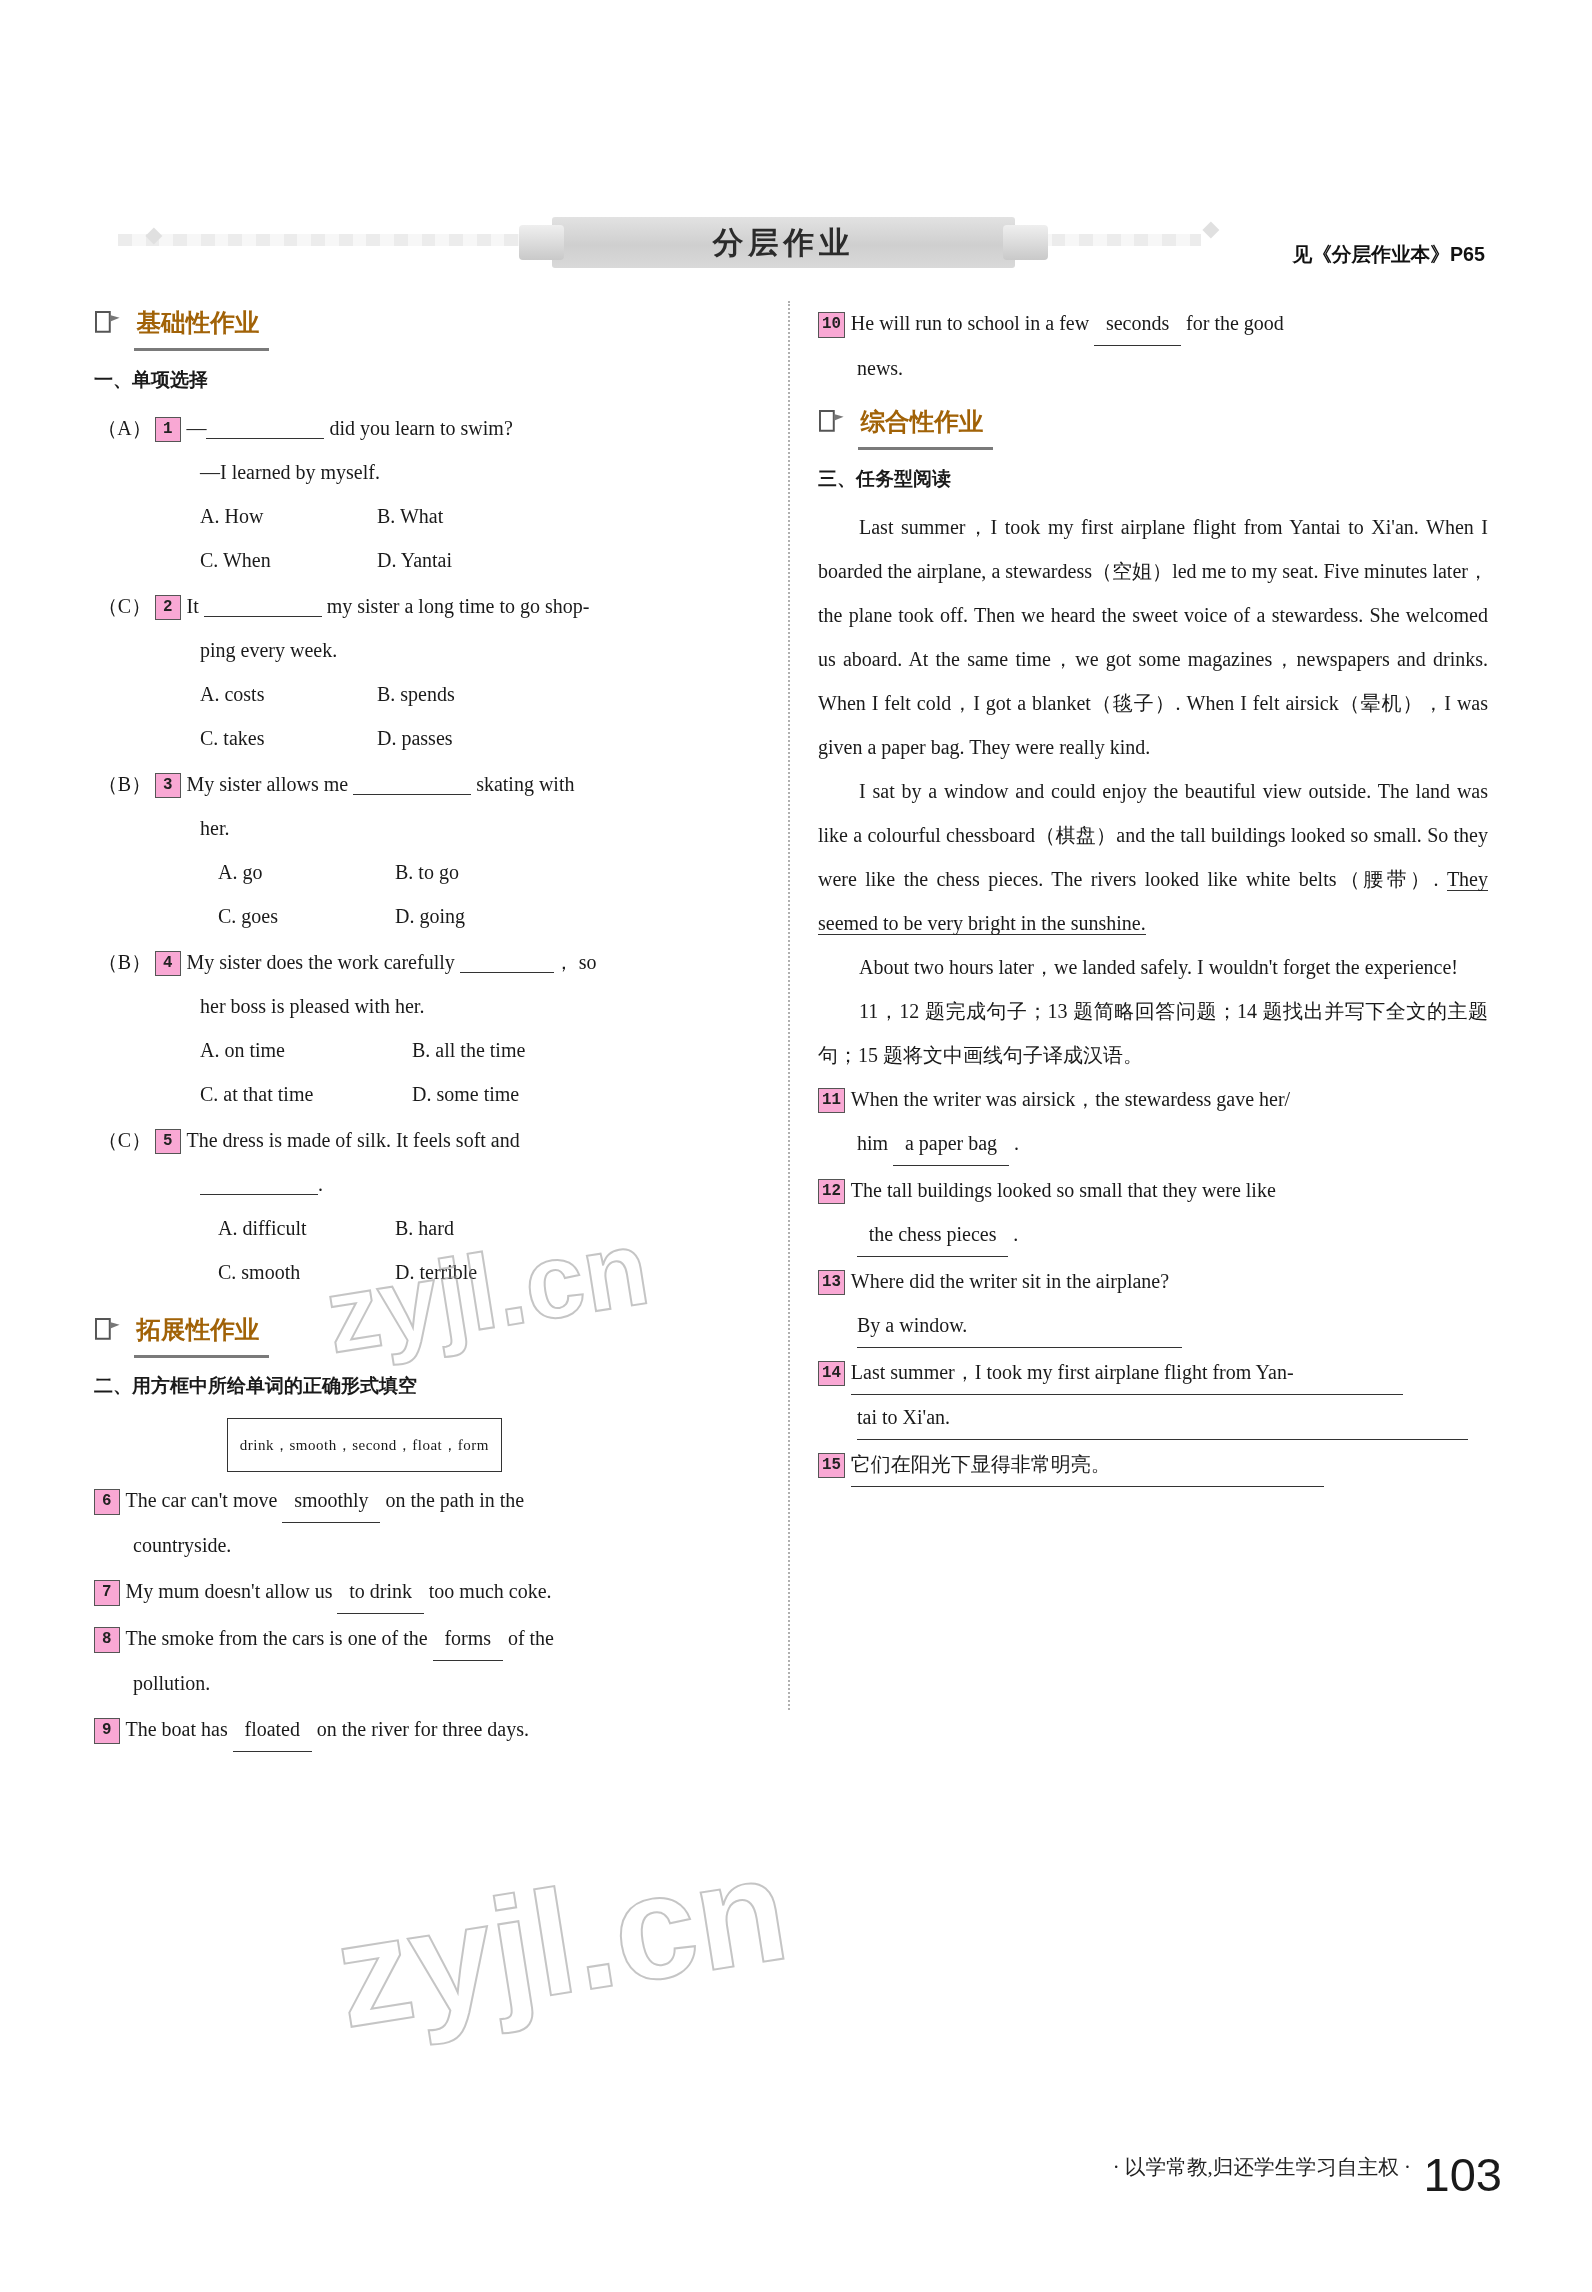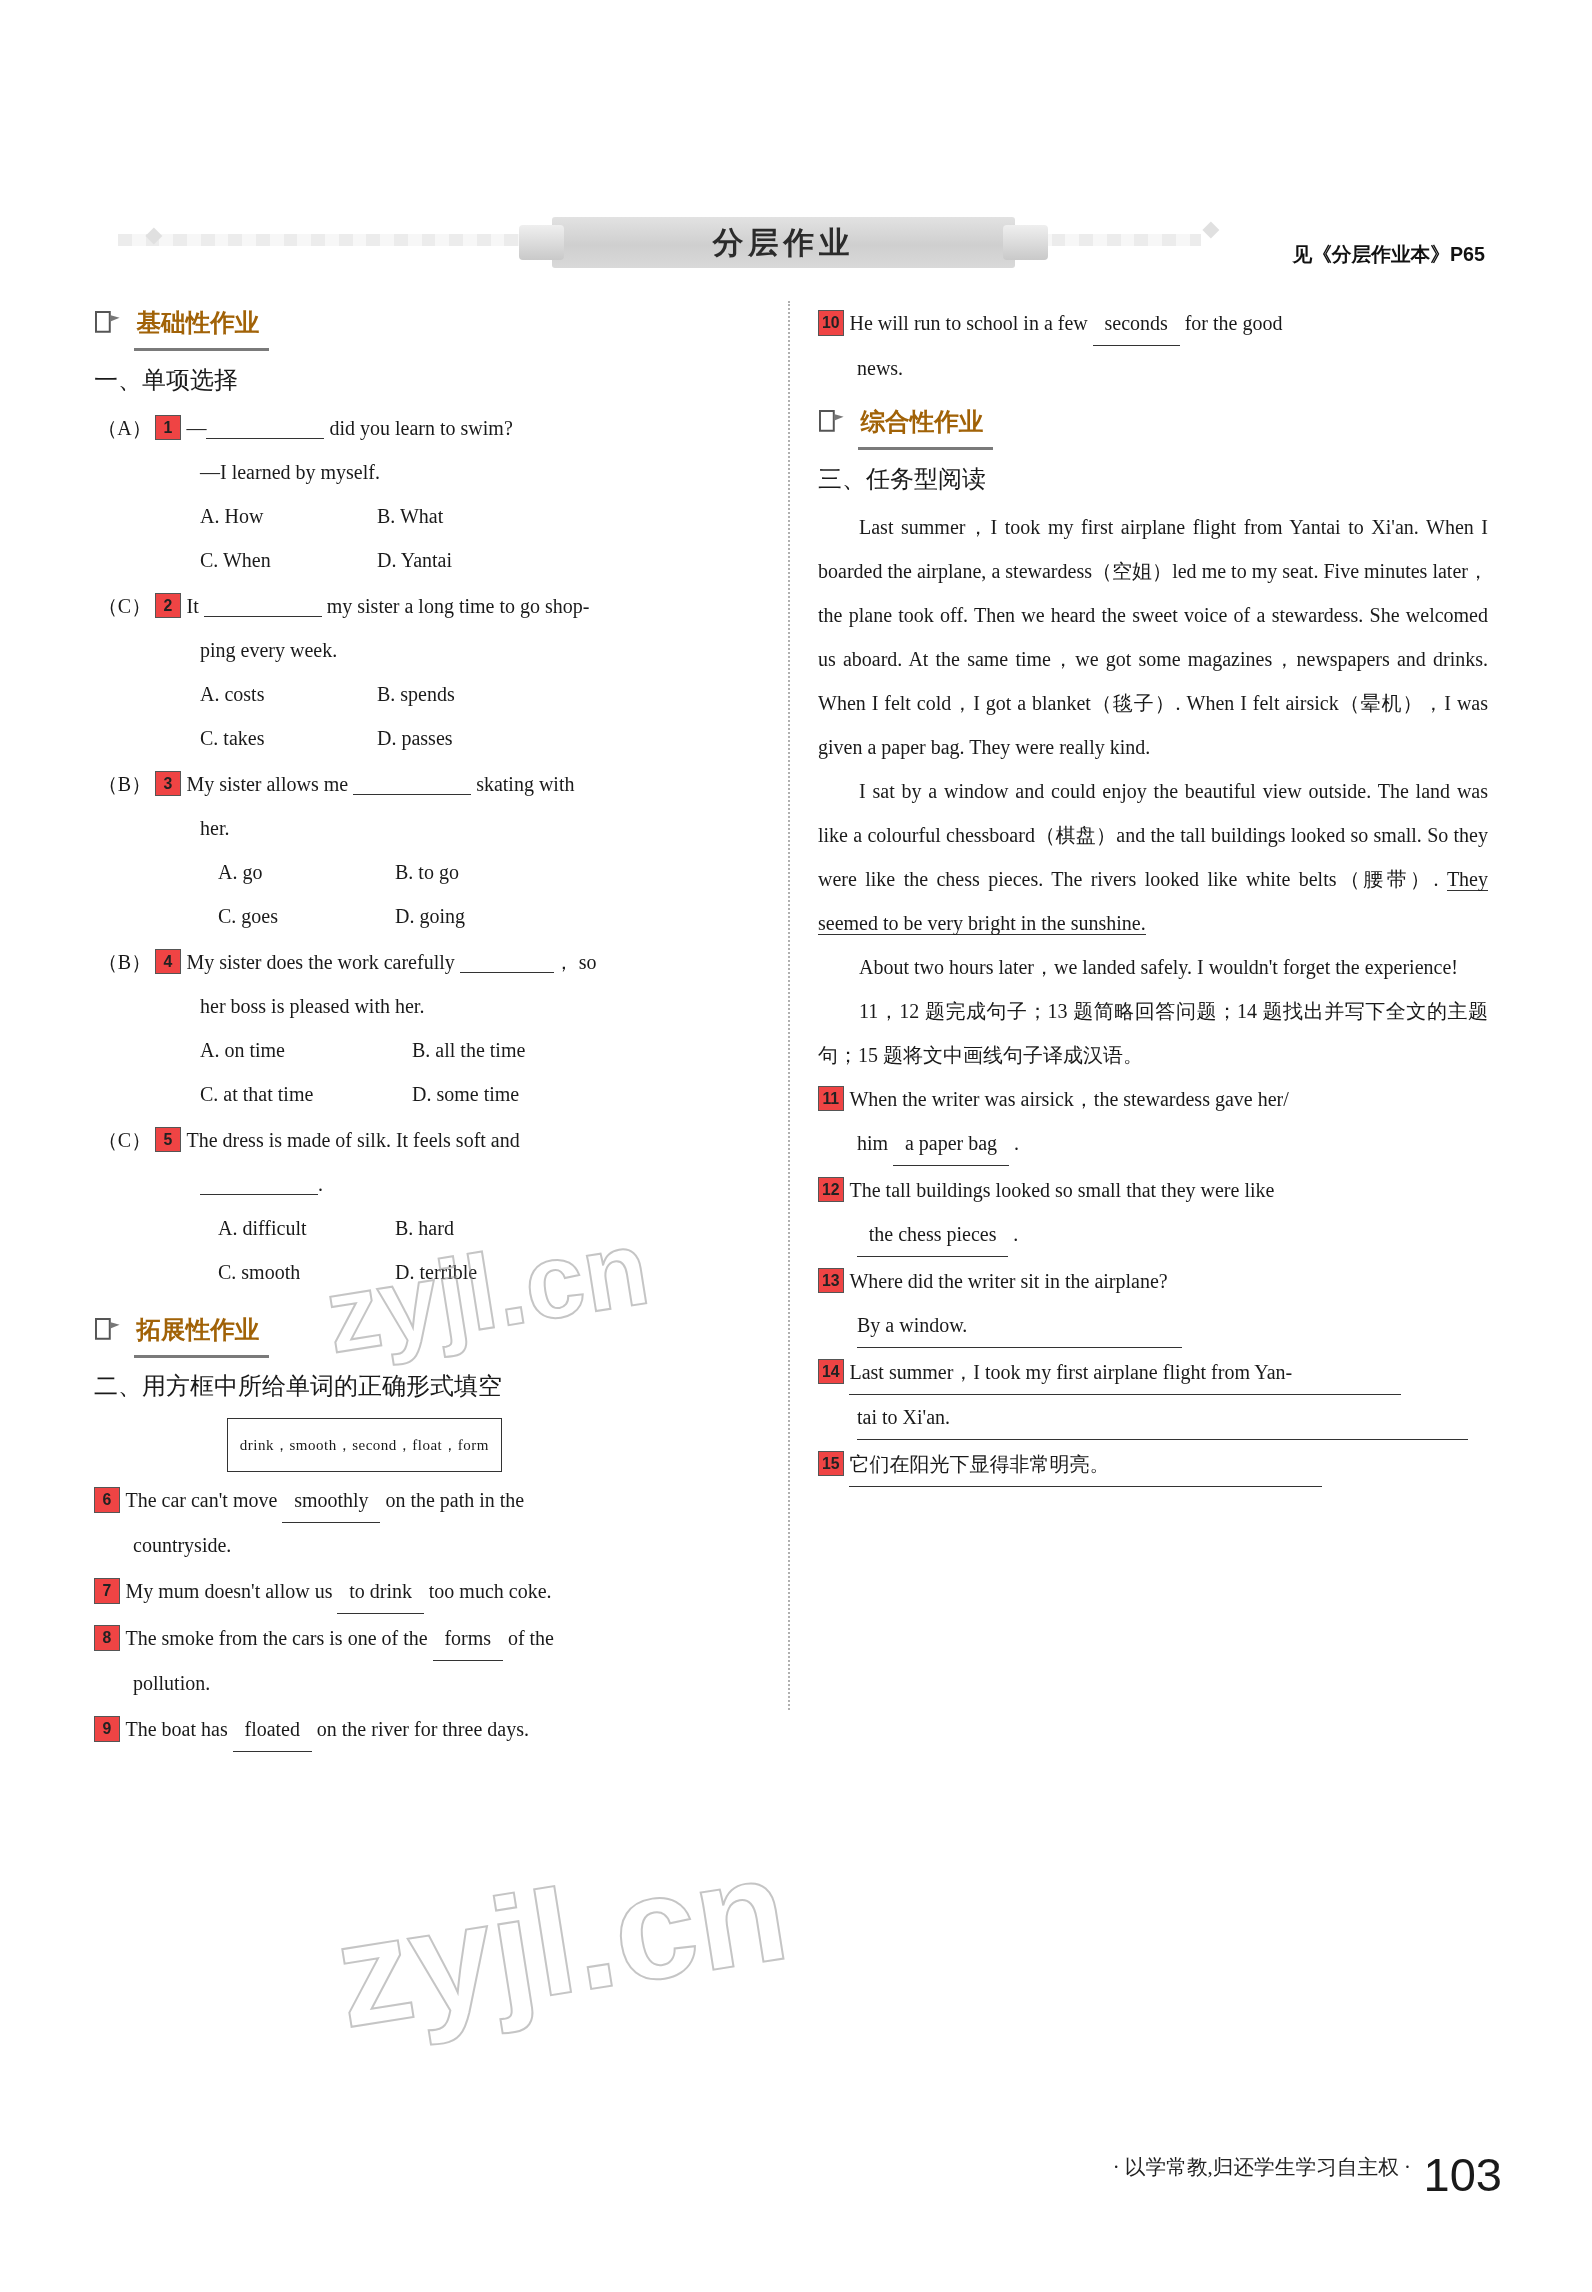--- a/index.html
+++ b/index.html
@@ -69,33 +69,33 @@
   }
   .sec-head .sec-title {
     display:inline-block;
     font-family:"Liberation Sans", sans-serif;
     font-size:24.6px; font-weight:bold; color:#a16207;
     border-bottom:3px solid #7a7a7a;
     padding:0 9.9px 3px 2px;
   }
   .sub-head {
     font-family:"Liberation Sans", sans-serif;
-    font-weight:normal; font-size:24px; margin:7.9px 0 3.9px 0;
+    font-weight:bold; font-size:19px; margin:7.9px 0 3.9px 0;
   }
   
   .q { position:relative; margin-bottom:2px; }
   .ansparen {
     display:inline-block; width:61px; text-align:center;
     font-family:"Liberation Serif", serif; font-size:20px;
   }
   .qnum {
     display:inline-block; min-width:25.6px; height:25.6px;
     line-height:23.6px; text-align:center;
-    border:1.6px solid #555; background:#ef4444;
-    font-family:Liberation Sans, sans-serif;
+    border:1.6px solid #555; background:#f9a8d4;
+    font-family:Liberation Mono, monospace;
     font-size:15.8px; font-weight:bold; color:#222;
     vertical-align:2px; margin-right:5.9px; padding:0 3px;
     box-sizing:border-box;
   }
   .qtext { display:inline; }
   .indent { display:block; padding-left:106px; }
   .indent2 { display:block; padding-left:85px; }
   .blank {
     display:inline-block; border-bottom:1.5px solid #333;
     min-width:118px; height:23.6px; vertical-align:-3.9px;

